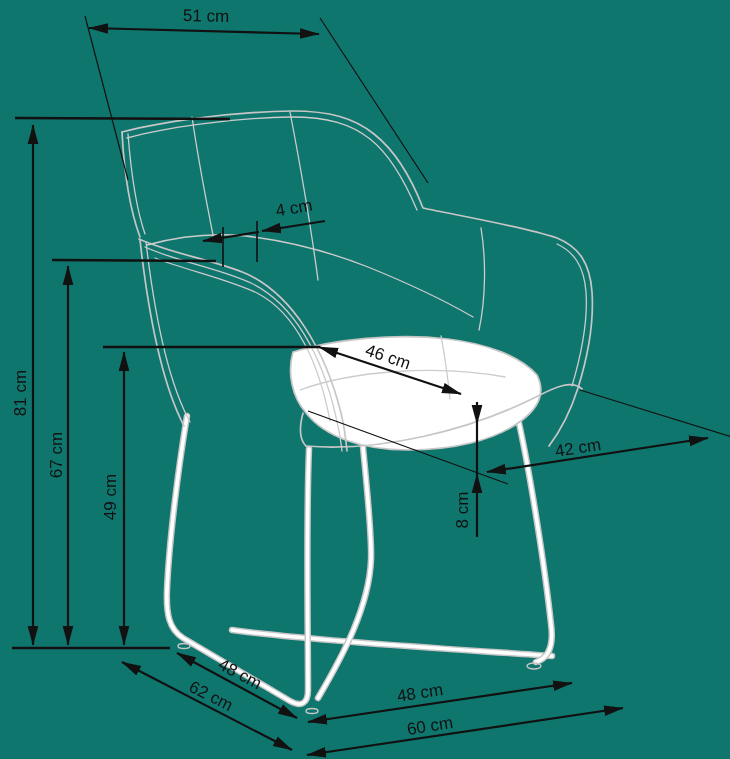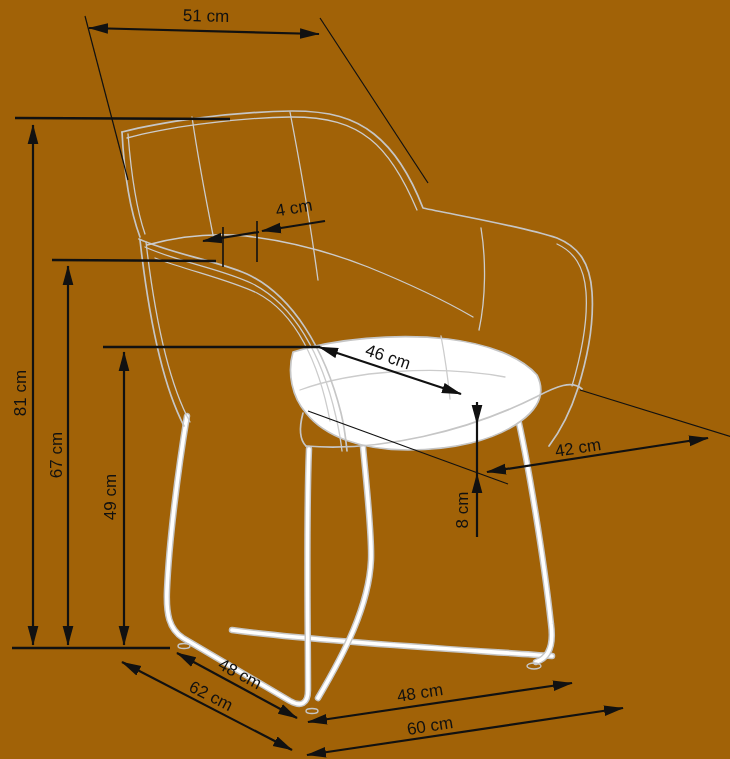--- a/index.html
+++ b/index.html
@@ -1,16 +1,16 @@
 <!DOCTYPE html>
 <html><head>
 <meta charset="utf-8">
 <style>
   html,body{margin:0;padding:0;background:#ffffff;}
-  .stage{position:relative;width:730px;height:759px;background:#a16207;overflow:hidden;
+  .stage{position:relative;width:730px;height:759px;background:#0f766e;overflow:hidden;
          font-family:"Liberation Sans",sans-serif;}
   svg{display:block;}
   .outline{stroke:#c6c6c6;stroke-width:1.7;fill:none;stroke-linecap:round;stroke-linejoin:round;}
   .outline-thin{stroke:#cccccc;stroke-width:1.3;fill:none;stroke-linecap:round;}
   .cushion{stroke:#c6c6c6;stroke-width:1.7;fill:#ffffff;stroke-linejoin:round;}
   .tube{stroke:#c6c6c6;stroke-width:6.5;fill:none;stroke-linecap:round;stroke-linejoin:round;}
   .tubecore{stroke:#ffffff;stroke-width:3.6;fill:none;stroke-linecap:round;stroke-linejoin:round;}
   .foot{fill:none;stroke:#c6c6c6;stroke-width:1.4;}
   .dim{stroke:#111111;stroke-width:2.2;fill:none;}
   .ref{stroke:#111111;stroke-width:2.4;fill:none;}

